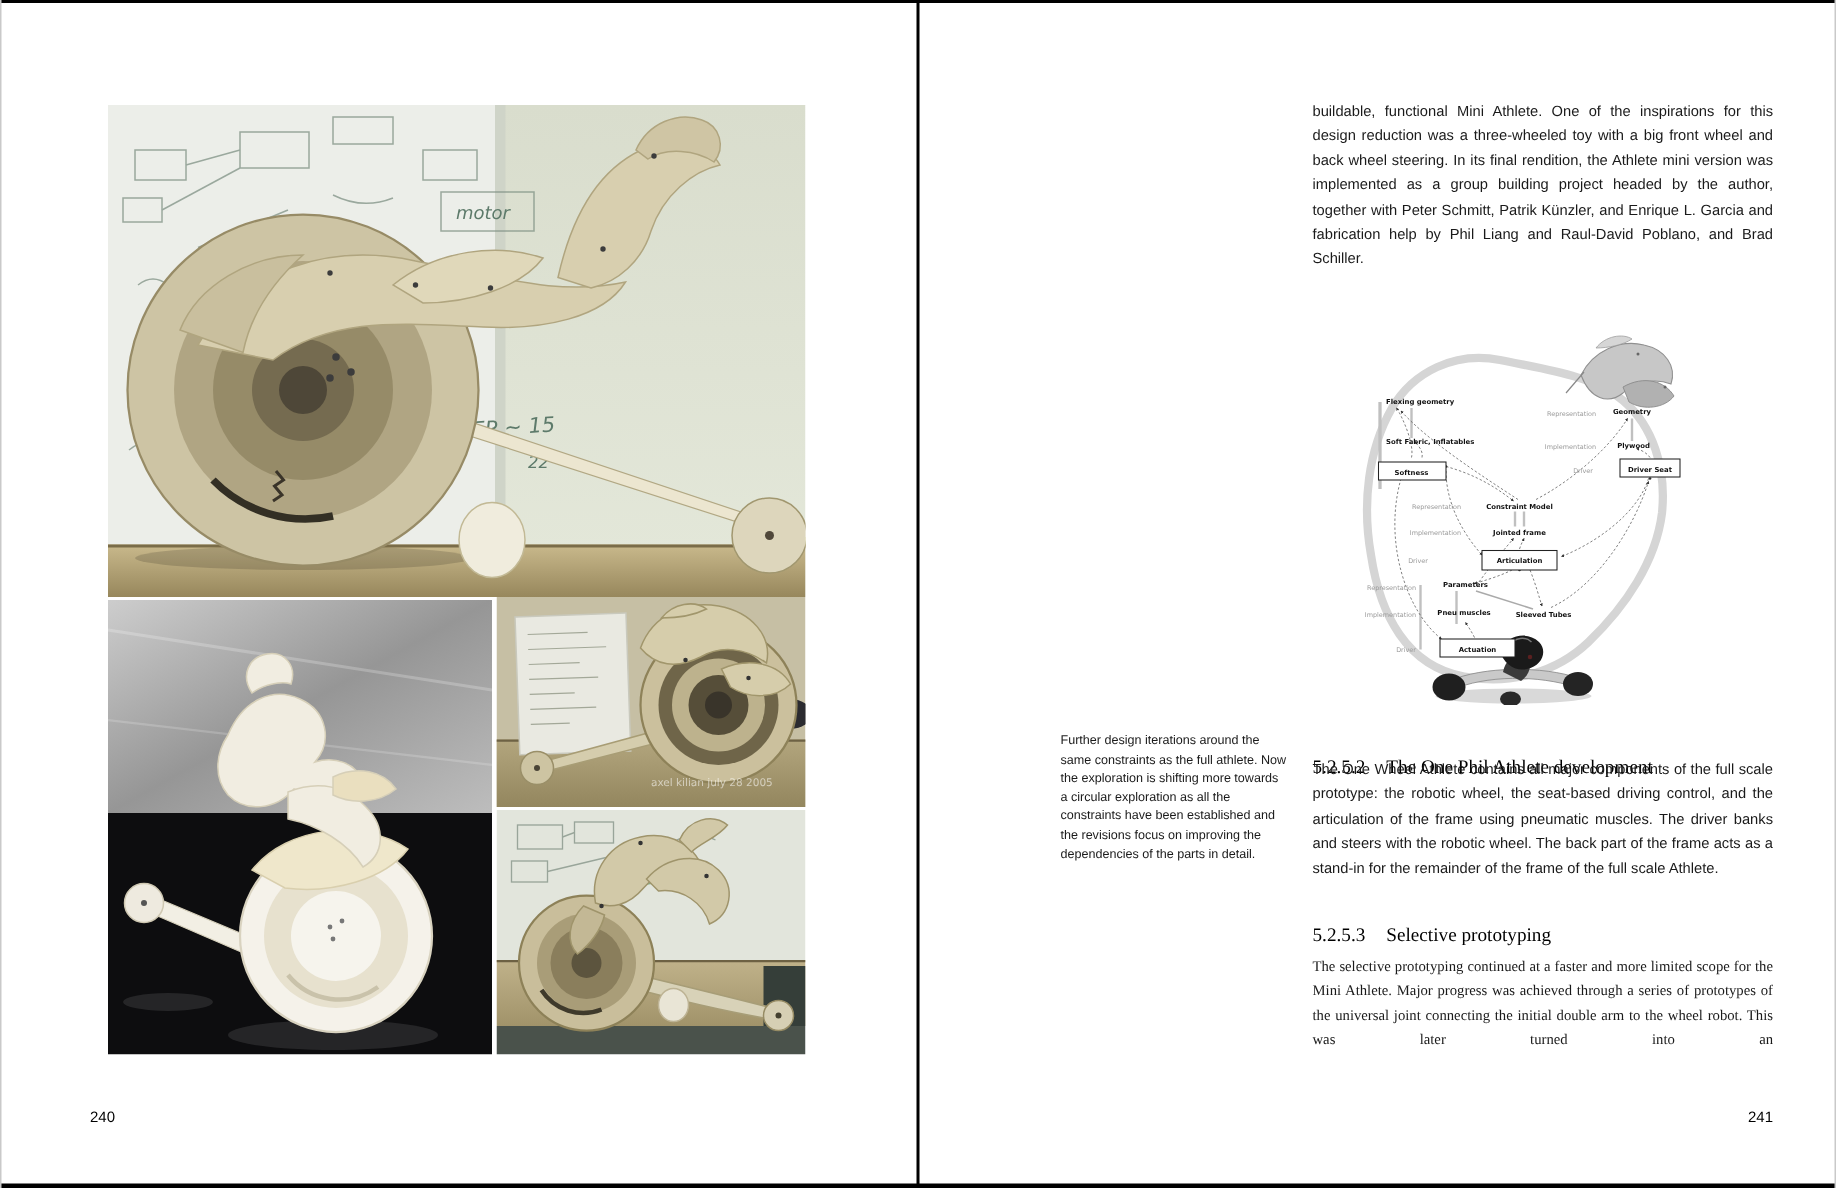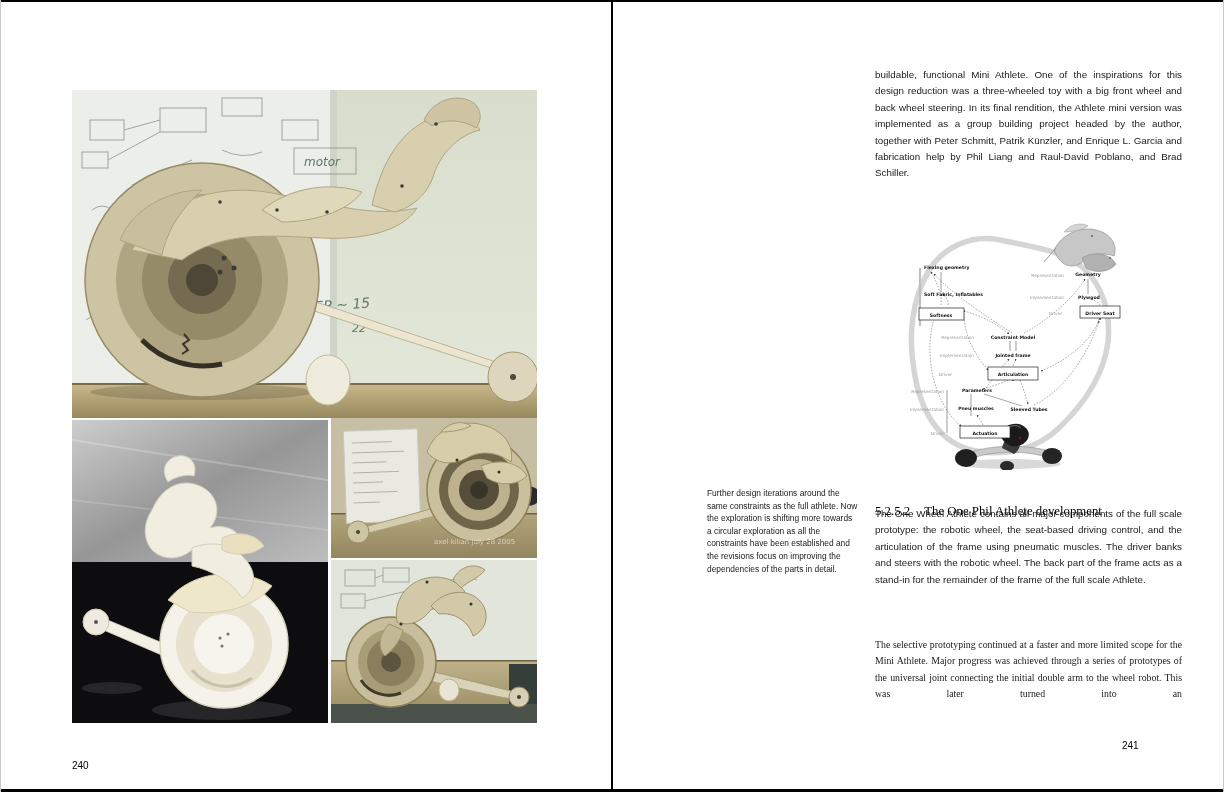--- a/index.html
+++ b/index.html
@@ -12,39 +12,39 @@
   .divider{position:absolute;left:611px;top:0;width:2px;height:792px;background:#000;}
   .abs{position:absolute;}
   .photo{display:block;}
   .body{margin:0;font-size:9.8px;line-height:16.4px;text-align:justify;color:#1a1a1a;
         letter-spacing:0px;}
   .body.cont{text-align-last:justify;font-family:Liberation Serif, serif;}
   .heading{display:flex;gap:14px;margin:0;font-family:"Liberation Serif",serif;
            font-size:12.8px;font-weight:normal;color:#000;}
   .caption{font-size:8.4px;line-height:12.6px;font-weight:400;color:#1a1a1a;}
   .pagenum{font-size:10px;color:#000;}
-  .pagenum.right{}
+  .pagenum.right{text-align:right;}
   svg text{font-family:"DejaVu Sans",sans-serif;}
   .dnode{font-size:4.6px;font-weight:600;fill:#111;}
   .drow{font-size:4.3px;fill:#9b9b9b;}
   .dash{fill:none;stroke:#555;stroke-width:0.5;stroke-dasharray:1.6 1.4;}
   .gbar{stroke:#c0c0c0;stroke-width:1.6;}
   .nbox{fill:#ffffff;stroke:#222;stroke-width:0.7;}
 </style>
 </head>
 <body>
 
 <div class="spread">
   <div class="edge-top"></div>
   <div class="edge-bottom"></div>
   <div class="edge-left"></div>
   <div class="edge-right"></div>
   <div class="divider"></div>
 
-  <section class="abs" style="left:0;top:0;width:611px;height:672px;margin-top:20px;">
+  <section class="abs" style="left:0;top:0;width:611px;height:672px;">
 
     <svg class="photo abs" style="left:72px;top:70px;" width="465" height="328" viewBox="0 0 465 328">
       <defs>
         <linearGradient id="wallg" x1="0" y1="0" x2="0" y2="1">
           <stop offset="0" stop-color="#d9ddcd"></stop>
             <stop offset="1" stop-color="#e4e8da"></stop>
         </linearGradient>
         <linearGradient id="tableg" x1="0" y1="0" x2="0" y2="1">
           <stop offset="0" stop-color="#c9b98c"></stop>
             <stop offset="1" stop-color="#97875c"></stop>
@@ -239,21 +239,21 @@
           <path d="M100,46 C114,30 136,28 148,40 C160,52 156,70 142,76 C138,62 124,52 108,54 Z"></path>
           <path d="M122,20 C128,6 144,2 154,10 C148,18 136,22 130,28 Z"></path>
           <path d="M58,64 C48,74 46,88 54,96 C62,90 70,80 72,70 Z" fill="#c3b895"></path>
         </g>
         <circle cx="96" cy="22" r="1.5" fill="#333333"></circle>
           <circle cx="140" cy="44" r="1.5" fill="#333333"></circle>
         <circle cx="70" cy="64" r="1.5" fill="#333333"></circle>
       </g>
     </svg>
 
-    <div class="pagenum abs" style="left:72px;top:740px;width:60px;">240</div>
+    <div class="pagenum abs" style="left:60px;top:740px;width:60px;">240</div>
   </section>
 
   <section class="abs" style="left:613px;top:0;width:702px;height:792px;margin-left:26px;">
 
     <p class="body abs" style="left:236px;top:67px;width:307px;">buildable, functional Mini Athlete. One of the inspirations for this design reduction was a three-wheeled toy with a big front wheel and back wheel steering. In its final rendition, the Athlete mini version was implemented as a group building project headed by the author, together with Peter Schmitt, Patrik Künzler, and Enrique L. Garcia and fabrication help by Phil Liang and Raul-David Poblano, and Brad Schiller.</p>
 
     <svg class="abs" style="left:265px;top:222px;" width="218" height="248" viewBox="0 0 218 248">
       <defs>
         <marker id="arr" viewBox="0 0 6 6" refX="5" refY="3" markerWidth="4.2" markerHeight="4.2" orient="auto">
           <path d="M0,0 L6,3 L0,6 Z" fill="#333333"></path>
@@ -347,17 +347,21 @@
     </svg>
 
     <div class="caption abs" style="left:68px;top:487px;width:152px;">Further design iterations around the same constraints as the full athlete. Now the exploration is shifting more towards a circular exploration as all the constraints have been established and the revisions focus on improving the dependencies of the parts in detail.</div>
 
     <h3 class="heading abs" style="left:236px;top:504px;width:320px;">
       <span>5.2.5.2</span>
       <span>The One Phil Athlete development</span>
     </h3>
     <p class="body abs" style="left:236px;top:506px;width:307px;">The One Wheel Athlete contains all major components of the full scale prototype: the robotic wheel, the seat-based driving control, and the articulation of the frame using pneumatic muscles. The driver banks and steers with the robotic wheel. The back part of the frame acts as a stand-in for the remainder of the frame of the full scale Athlete.</p>
 
+    <h3 class="heading abs" style="left:236px;top:616px;width:320px;">
+      <span>5.2.5.3</span>
+      <span>Selective prototyping</span>
+    </h3>
     <p class="body cont abs" style="left:236px;top:637px;width:307px;">The selective prototyping continued at a faster and more limited scope for the Mini Athlete. Major progress was achieved through a series of prototypes of the universal joint connecting the initial double arm to the wheel robot. This was later turned into an</p>
 
     <div class="pagenum right abs" style="left:483px;top:740px;width:60px;">241</div>
   </section>
 </div>
 
 </body></html>

